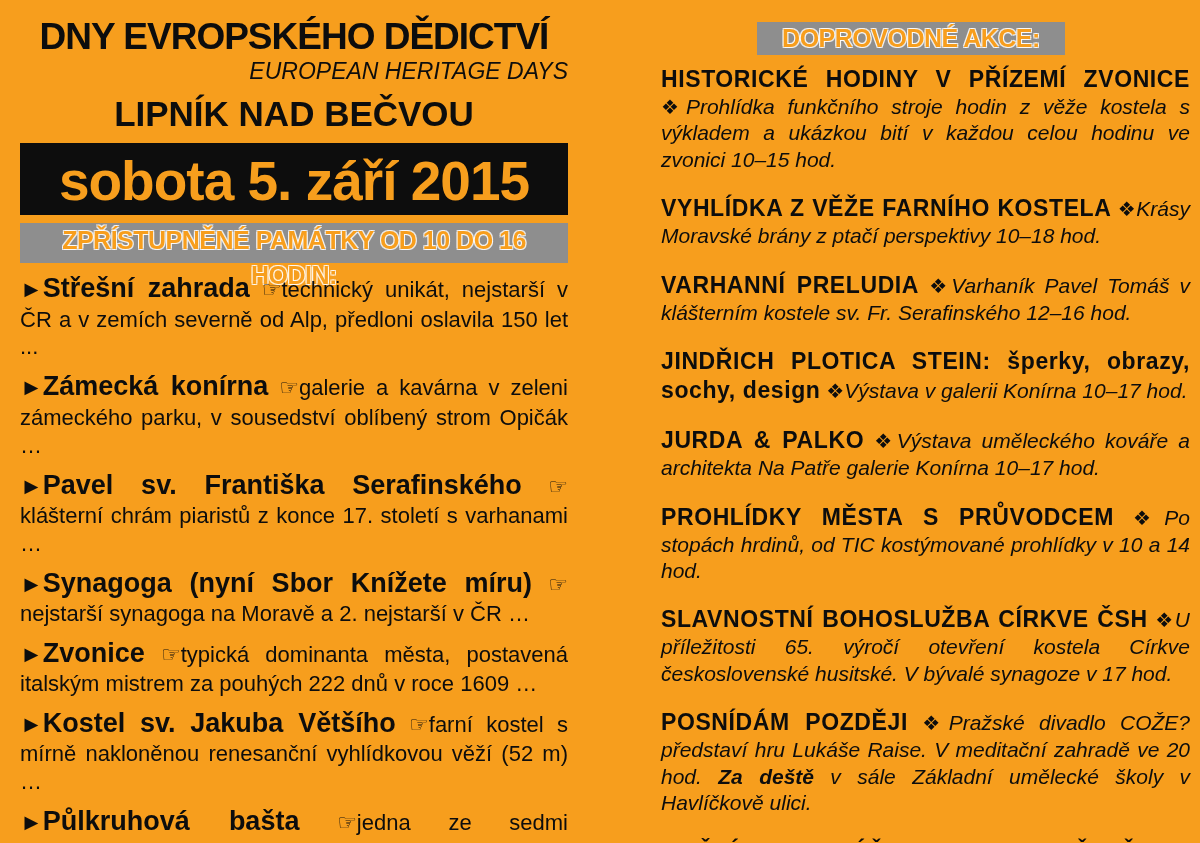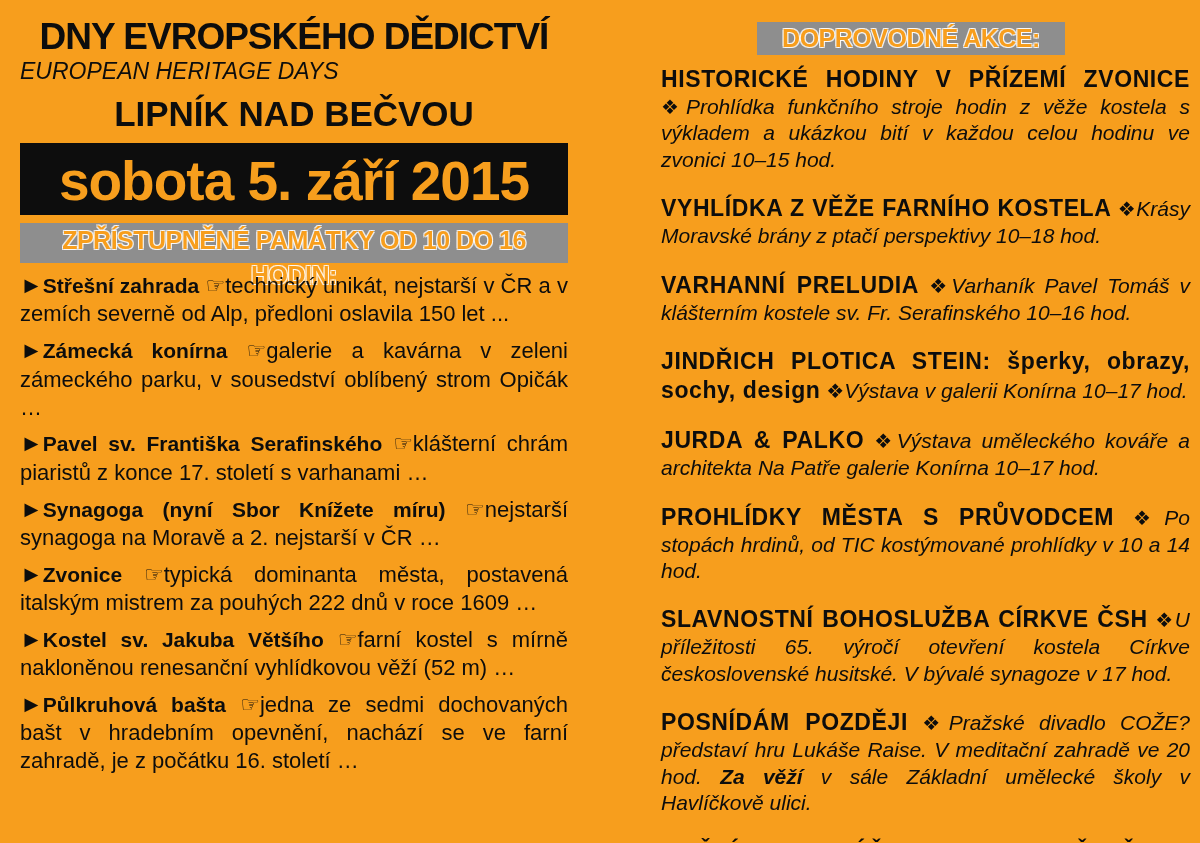--- a/index.html
+++ b/index.html
@@ -14,40 +14,40 @@
     width:1200px;height:843px;position:relative;overflow:hidden;
     background:var(--orange);
     font-family:"Liberation Sans","DejaVu Sans",sans-serif;
     color:var(--black);
   }
   .left-col{position:absolute;left:20px;top:16px;width:548px;}
   .right-col{position:absolute;left:632px;top:14px;width:558px;}
 
   
   .title{font-size:37px;font-weight:bold;text-align:center;letter-spacing:-1px;line-height:1.12;}
-  .subtitle{font-size:23px;font-style:italic;text-align:left;margin-top:2px;line-height:1.1;}
+  .subtitle{font-size:23px;font-style:italic;text-align:right;margin-top:2px;line-height:1.1;}
   .city{font-size:35px;font-weight:bold;text-align:center;margin-top:10px;line-height:1.1;}
   .date-banner{
     margin-top:10px;background:var(--black);height:72px;line-height:76px;
     text-align:center;font-size:55px;font-weight:bold;color:var(--orange);letter-spacing:-1px;
   }
   .halo{
     color:var(--orange);
     text-shadow:1px 1px 0 rgba(255,255,255,.78),-1px -1px 0 rgba(255,255,255,.78),
                 1px -1px 0 rgba(255,255,255,.78),-1px 1px 0 rgba(255,255,255,.78);
   }
   .monuments-banner{
     margin-top:8px;background:var(--gray);height:40px;line-height:35px;
     text-align:center;font-size:25px;font-weight:bold;letter-spacing:-0.5px;
   }
 
   
   .monument{font-size:22px;line-height:1.27;text-align:justify;margin:8px 0 0 0;}
   .monument .bullet{font-size:23px;}
-  .monument .m-name{font-size:21px;font-weight:bold;}
+  .monument .m-name{font-size:27px;font-weight:bold;}
   .monument .hand{font-size:22px;}
 
   
   .events-banner{
     width:fit-content;margin:8px auto 10px;background:var(--gray);
     padding:2px 25px;font-size:25px;font-weight:bold;letter-spacing:-0.5px;
   }
   .event{font-size:21px;line-height:1.26;text-align:justify;margin-top:7px;margin-left:29px;}
   .event .e-name{font-size:23px;font-weight:bold;letter-spacing:0.6px;}
   .event .e-marker{font-style:normal;font-size:20px;}
@@ -74,22 +74,22 @@
       <p class="monument"><span class="bullet">►</span><span class="m-name">Půlkruhová bašta</span> <span class="hand">☞</span><span class="m-desc">jedna ze sedmi dochovaných bašt v hradebním opevnění, nachází se ve farní zahradě, je z počátku 16. století …</span></p>
     </div>
 
 </div>
 
 <div class="right-col">
   <div class="events-banner halo">DOPROVODNÉ AKCE:</div>
   <div id="events-list">
       <p class="event"><span class="e-name">HISTORICKÉ HODINY V PŘÍZEMÍ ZVONICE</span>  <span class="e-marker">❖</span><span class="e-desc">Prohlídka funkčního stroje hodin z věže kostela s výkladem a ukázkou bití v každou celou hodinu ve zvonici 10–15 hod.</span></p>
       <p class="event"><span class="e-name">VYHLÍDKA Z VĚŽE FARNÍHO KOSTELA</span>  <span class="e-marker">❖</span><span class="e-desc">Krásy Moravské brány z ptačí perspektivy 10–18 hod.</span></p>
-      <p class="event"><span class="e-name">VARHANNÍ PRELUDIA</span>  <span class="e-marker">❖</span><span class="e-desc">Varhaník Pavel Tomáš v klášterním kostele sv. Fr. Serafinského 10–16 hod.</span></p>
+      <p class="event"><span class="e-name">VARHANNÍ PRELUDIA</span>  <span class="e-marker">❖</span><span class="e-desc">Varhaník Pavel Tomáš v klášterním kostele sv. Fr. Serafinského 12–16 hod.</span></p>
       <p class="event"><span class="e-name">JINDŘICH PLOTICA STEIN: šperky, obrazy, sochy, design</span>  <span class="e-marker">❖</span><span class="e-desc">Výstava v galerii Konírna 10–17 hod.</span></p>
       <p class="event"><span class="e-name">JURDA &amp; PALKO</span>  <span class="e-marker">❖</span><span class="e-desc">Výstava uměleckého kováře a architekta Na Patře galerie Konírna 10–17 hod.</span></p>
       <p class="event"><span class="e-name">PROHLÍDKY MĚSTA S PRŮVODCEM</span>  <span class="e-marker">❖</span><span class="e-desc">Po stopách hrdinů, od TIC kostýmované prohlídky v 10 a 14 hod.</span></p>
       <p class="event"><span class="e-name">SLAVNOSTNÍ BOHOSLUŽBA CÍRKVE ČSH</span>  <span class="e-marker">❖</span><span class="e-desc">U příležitosti 65. výročí otevření kostela Církve československé husitské. V bývalé synagoze v 17 hod.</span></p>
-      <p class="event"><span class="e-name">POSNÍDÁM POZDĚJI</span>  <span class="e-marker">❖</span><span class="e-desc">Pražské divadlo COŽE? představí hru Lukáše Raise. V meditační zahradě ve 20 hod. <b>Za věží</b> v sále Základní umělecké školy v Havlíčkově ulici.</span></p>
+      <p class="event"><span class="e-name">POSNÍDÁM POZDĚJI</span>  <span class="e-marker">❖</span><span class="e-desc">Pražské divadlo COŽE? představí hru Lukáše Raise. V meditační zahradě ve 20 hod. <b>Za deště</b> v sále Základní umělecké školy v Havlíčkově ulici.</span></p>
       <p class="event"><span class="e-name">NOČNÍ DERNISÁŽ KOVU VE MĚSTĚ XI.</span>  <span class="e-marker">❖</span><span class="e-desc">Prohlídka kovových soch ve světle loučí s komentářem autorů. Z meditační zahrady ve 22 hod.  se nekoná.</span></p>
     </div>
 
 </div>
 
 </body></html>

